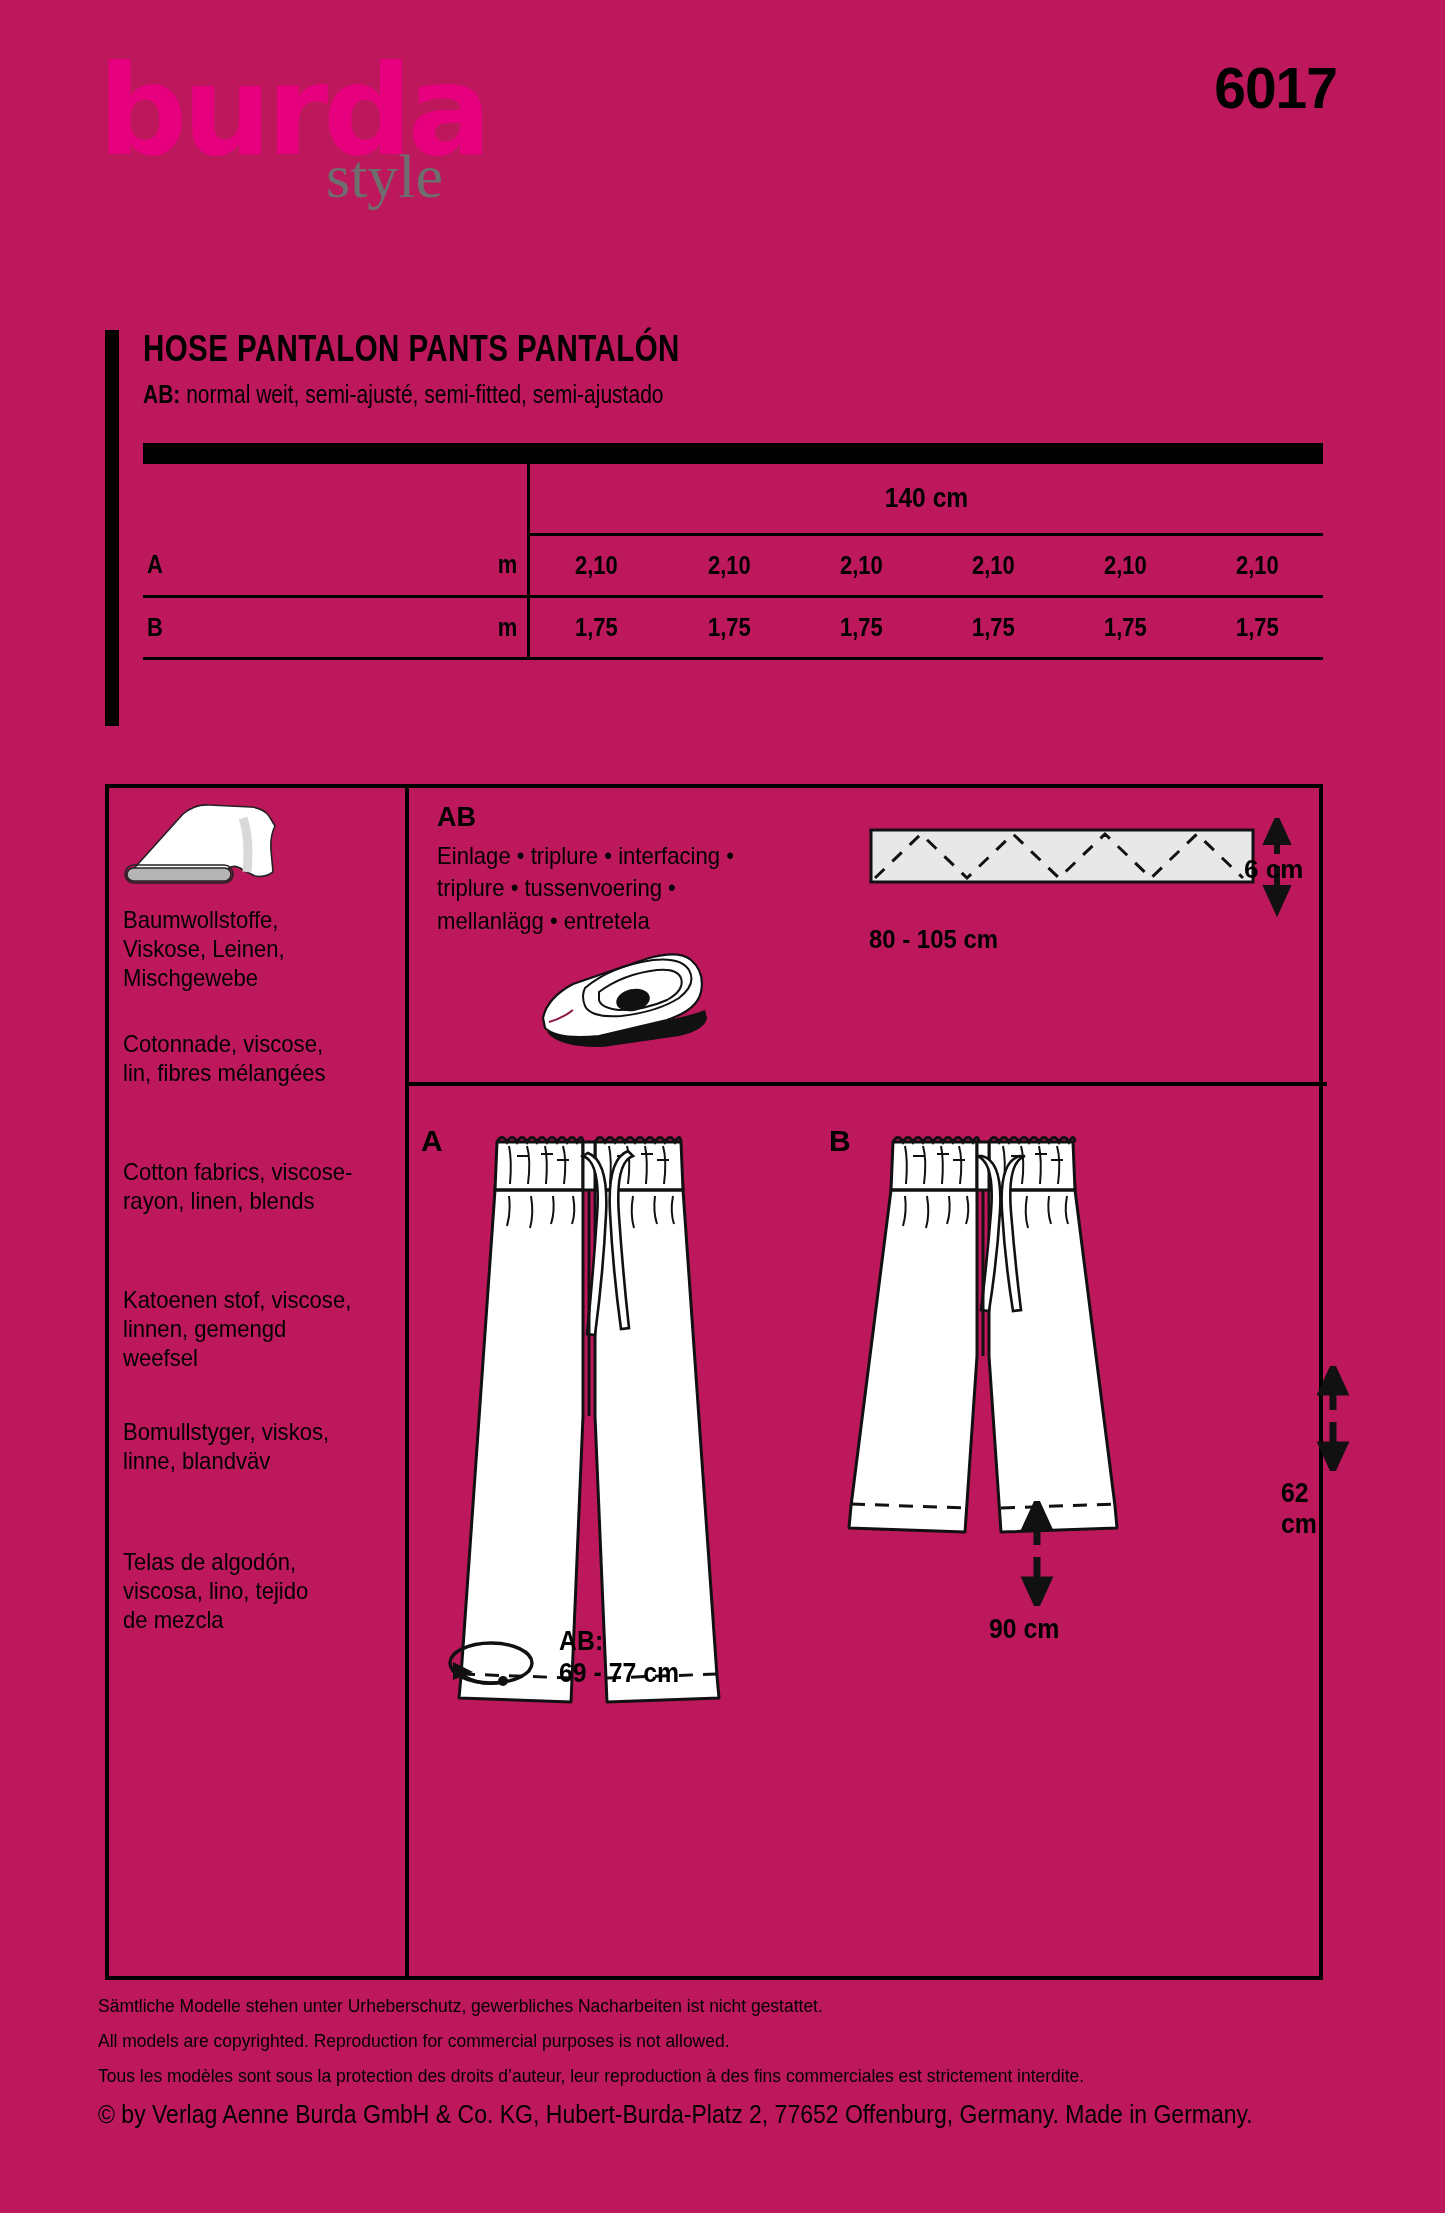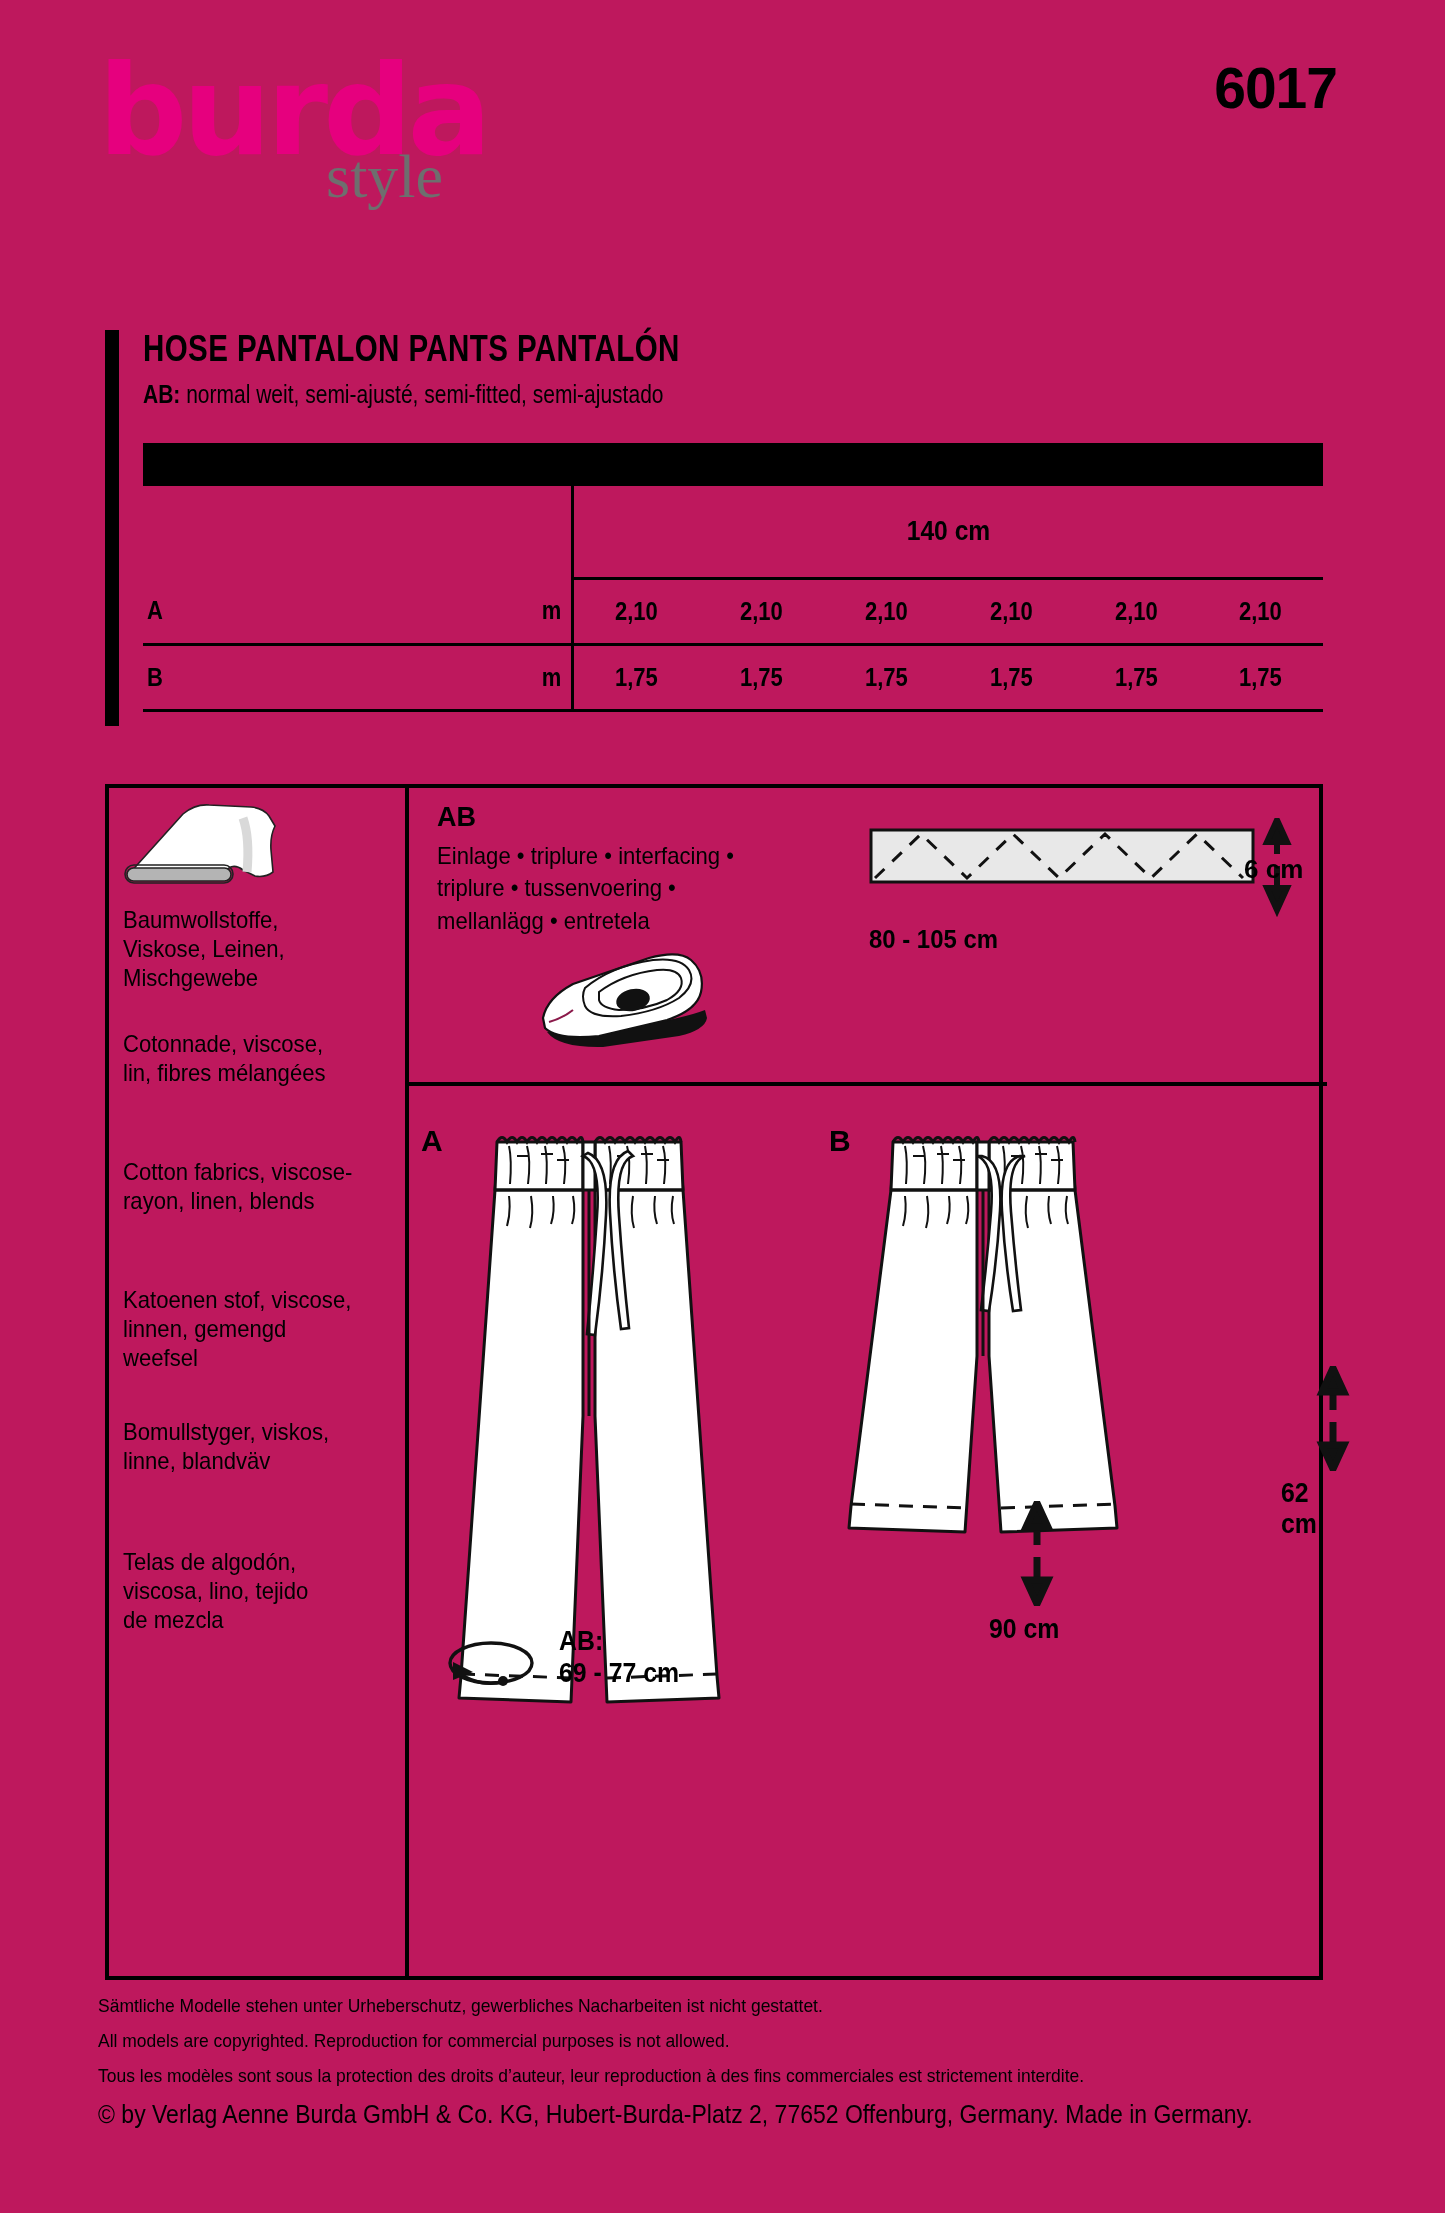--- a/index.html
+++ b/index.html
@@ -28,21 +28,21 @@
   }
   #title-sub{
     position:absolute;left:143px;top:380px;font-size:25px;white-space:nowrap;
     transform:scaleX(.84);transform-origin:left center;
   }
   #title-sub b{font-weight:bold;}
 
   
   #yardage-table{position:absolute;left:143px;top:443px;width:1180px;}
   #yardage-table table{border-collapse:collapse;width:100%;font-size:25px;}
-  #yardage-table td,#yardage-table th{padding:17px;margin:12px;font-weight:bold;}
+  #yardage-table td,#yardage-table th{padding:6px;margin:12px;font-weight:bold;}
   .tbl-topbar td{background:#000;height:9px;padding:0;border:0;}
   .cell-lbl{text-align:left;padding-left:4px !important;}
   .cell-unit{text-align:right;padding-right:10px !important;}
   .cell-num{text-align:center;}
   .bw{border-bottom:3px solid #000;}
   .bv{border-right:3px solid #000;}
   .rowh{height:88px;}
   .rowd{height:62px;}
   .sizes-lbl{line-height:1.18;font-size:24px;}
   .sizes-lbl span{display:block;transform:scaleX(.88);transform-origin:left center;white-space:nowrap;}

